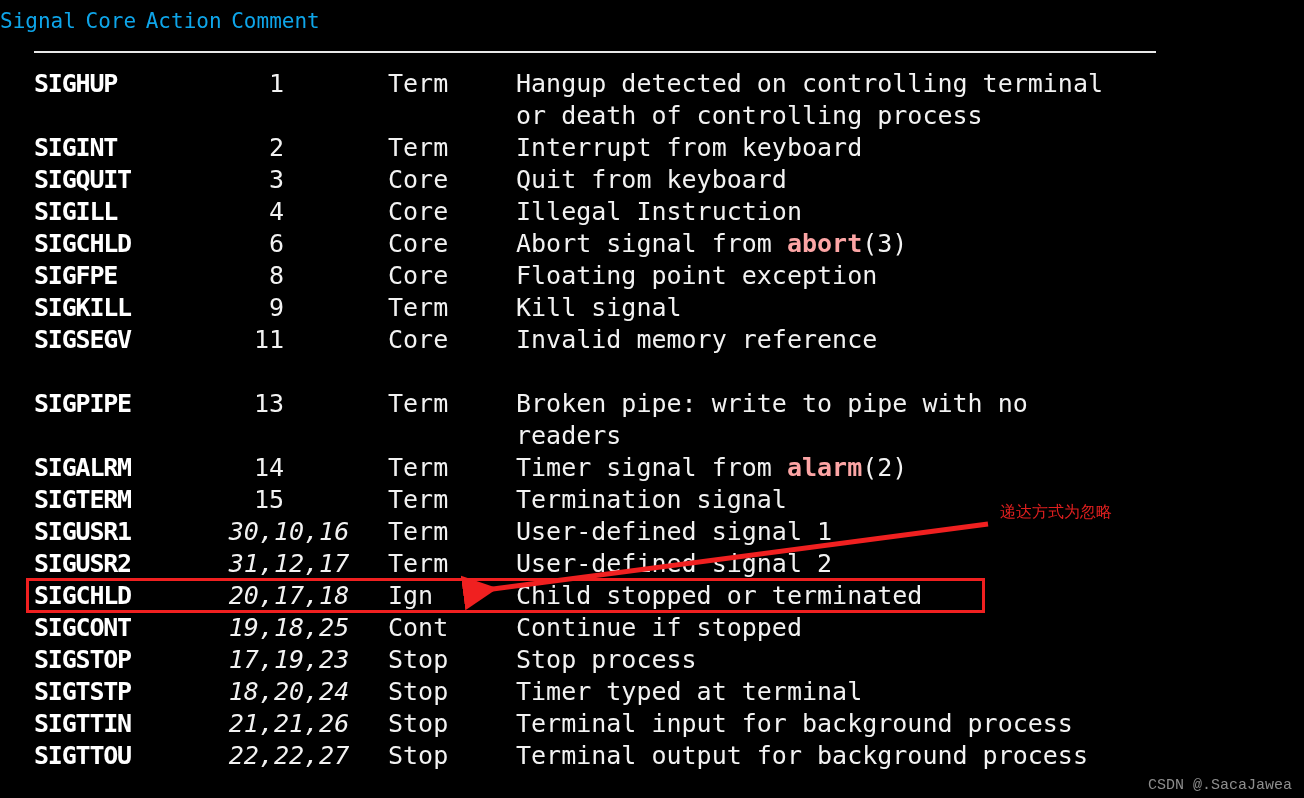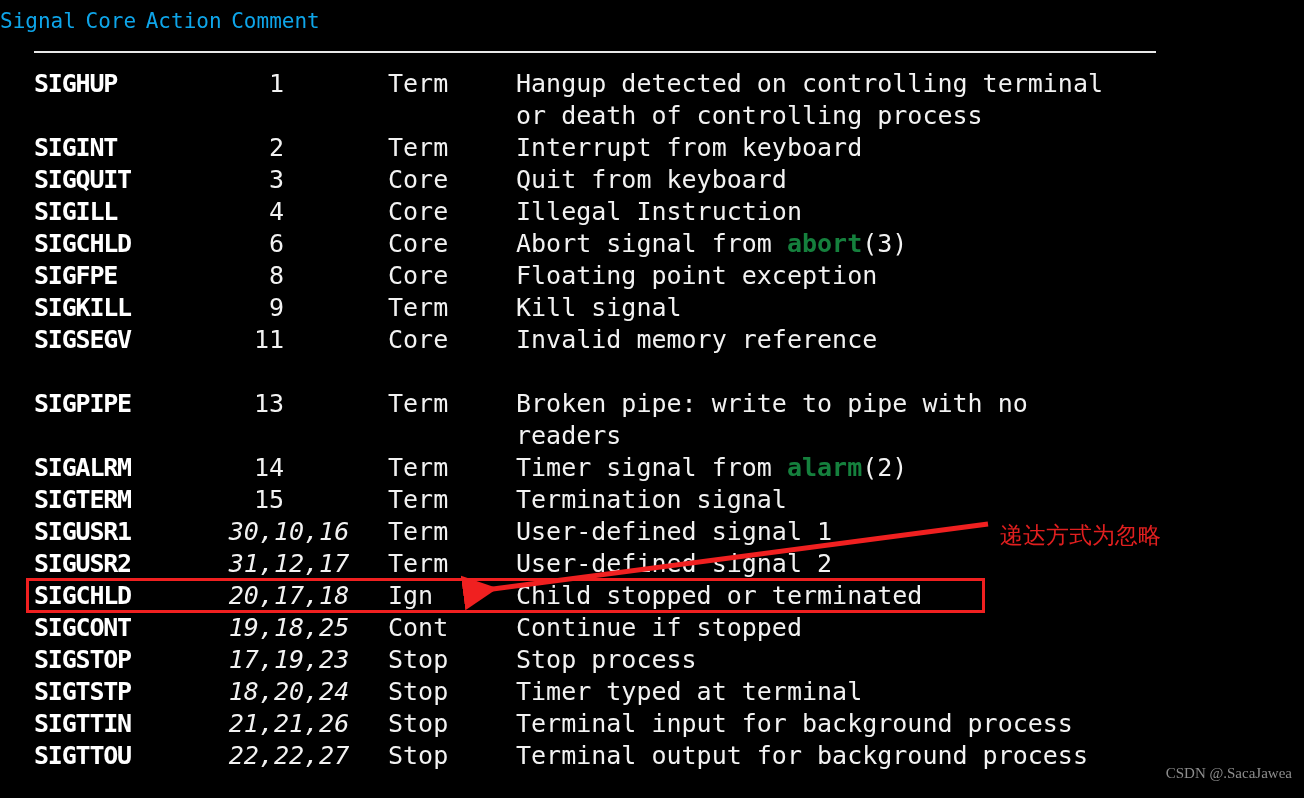--- a/index.html
+++ b/index.html
@@ -86,21 +86,21 @@
     line-height: 34px;
     color: #0ea5e9;
     font-weight: normal;
     margin-top: 11px;
   }
   .h-signal  { left: 34px; }
   .h-value   { left: 204px; }
   .h-action  { left: 370px; }
   .h-comment { left: 516px; }
 
-  .bold-inline { font-weight: bold; color:#15803d; }
+  .bold-inline { font-weight: bold; color:#fca5a5; }
 
   
   #anno {
     position: absolute;
     left: 0; top: 0;
     width: 1304px; height: 798px;
     pointer-events: none;
   }
 
   .hl-box {
@@ -109,33 +109,33 @@
     top: 578px;
     width: 959px;
     height: 35px;
     border: 3px solid #f02020;
     background: transparent;
   }
 
   .anno-text {
     position: absolute;
     left: 1000px;
-    top: 522px;
+    top: 499px;
     font-family: "DejaVu Sans", "Liberation Sans", sans-serif;
-    font-size: 23px;
+    font-size: 16px;
     line-height: 26px;
     color: #e01f1f;
     white-space: nowrap;
   }
 
   .watermark {
     position: absolute;
     right: 12px;
-    bottom: 16px;
-    font-family: Liberation Serif, serif;
+    bottom: 4px;
+    font-family: Liberation Mono, monospace;
     font-size: 15px;
     color: #8d8d8d;
     white-space: nowrap;
   }
 </style>
 </head>
 <body>
 
 <div id="sheet">
 

